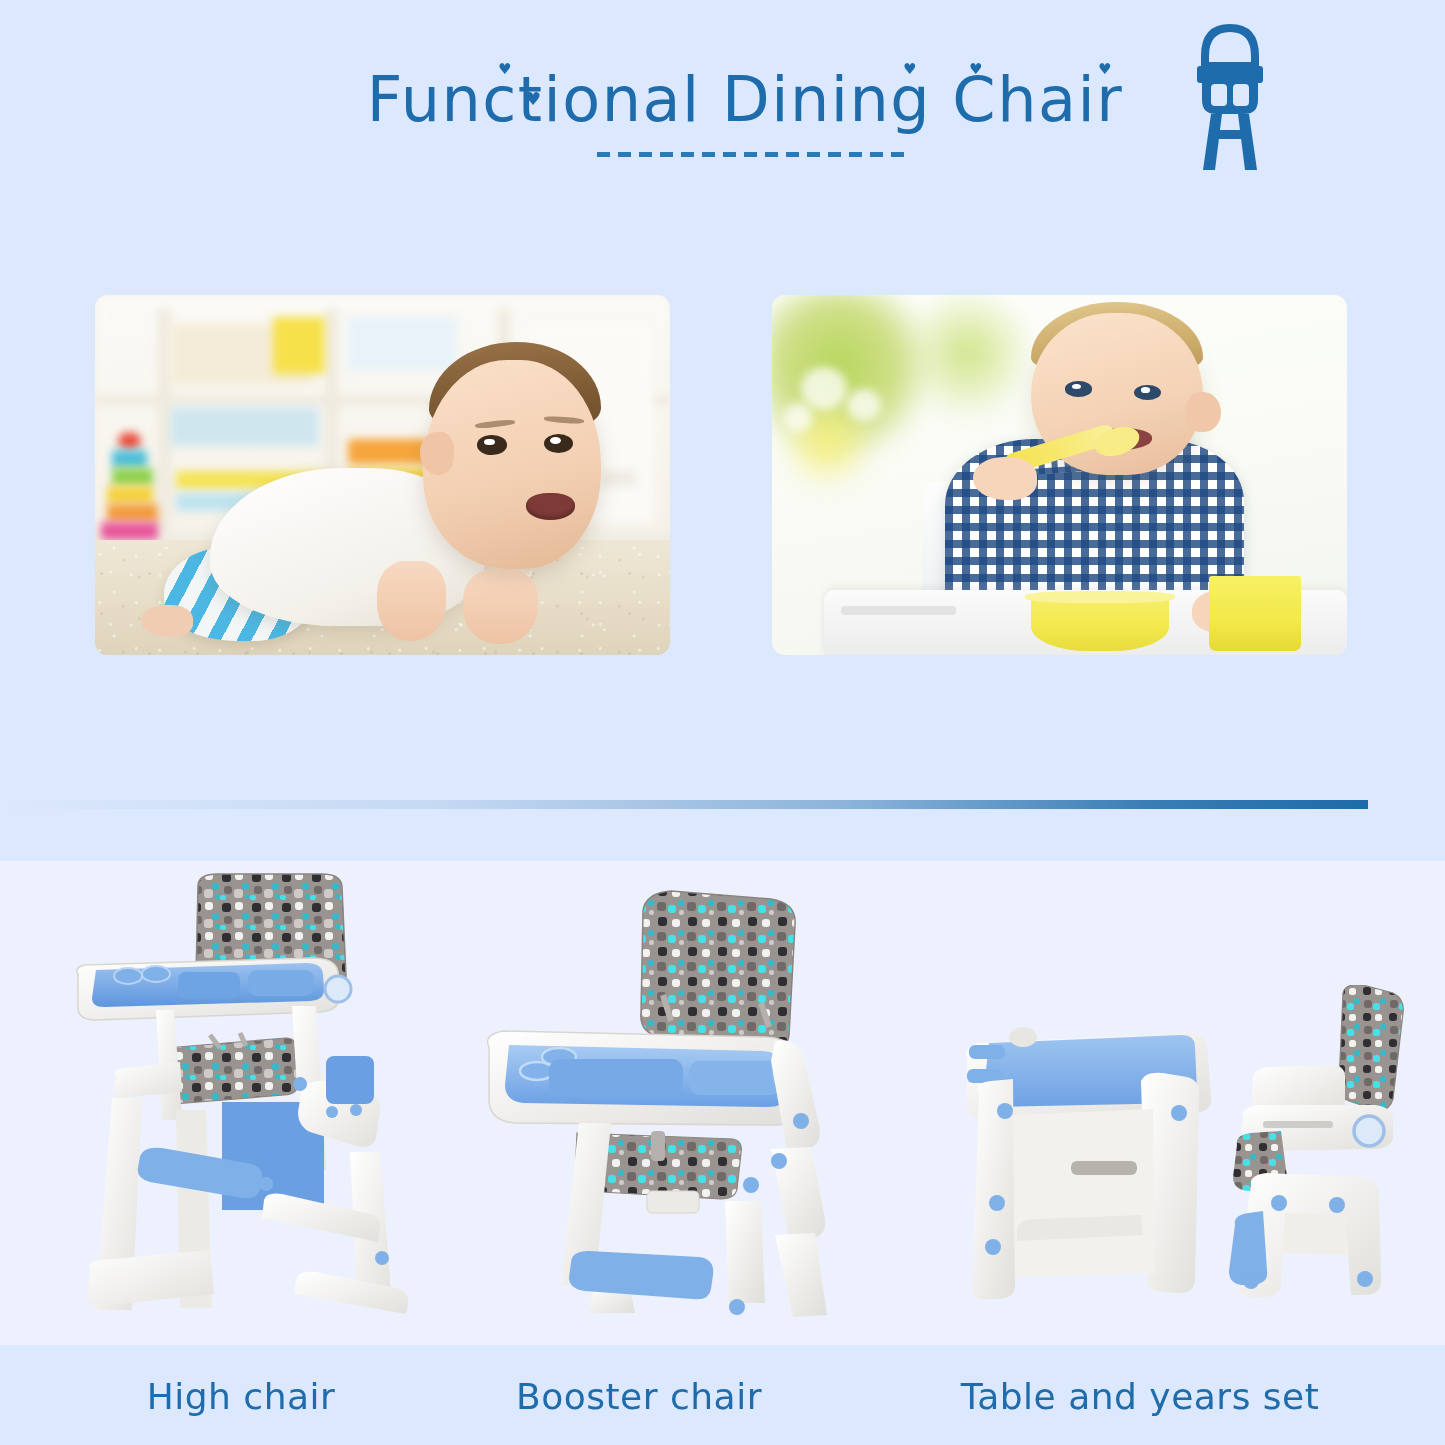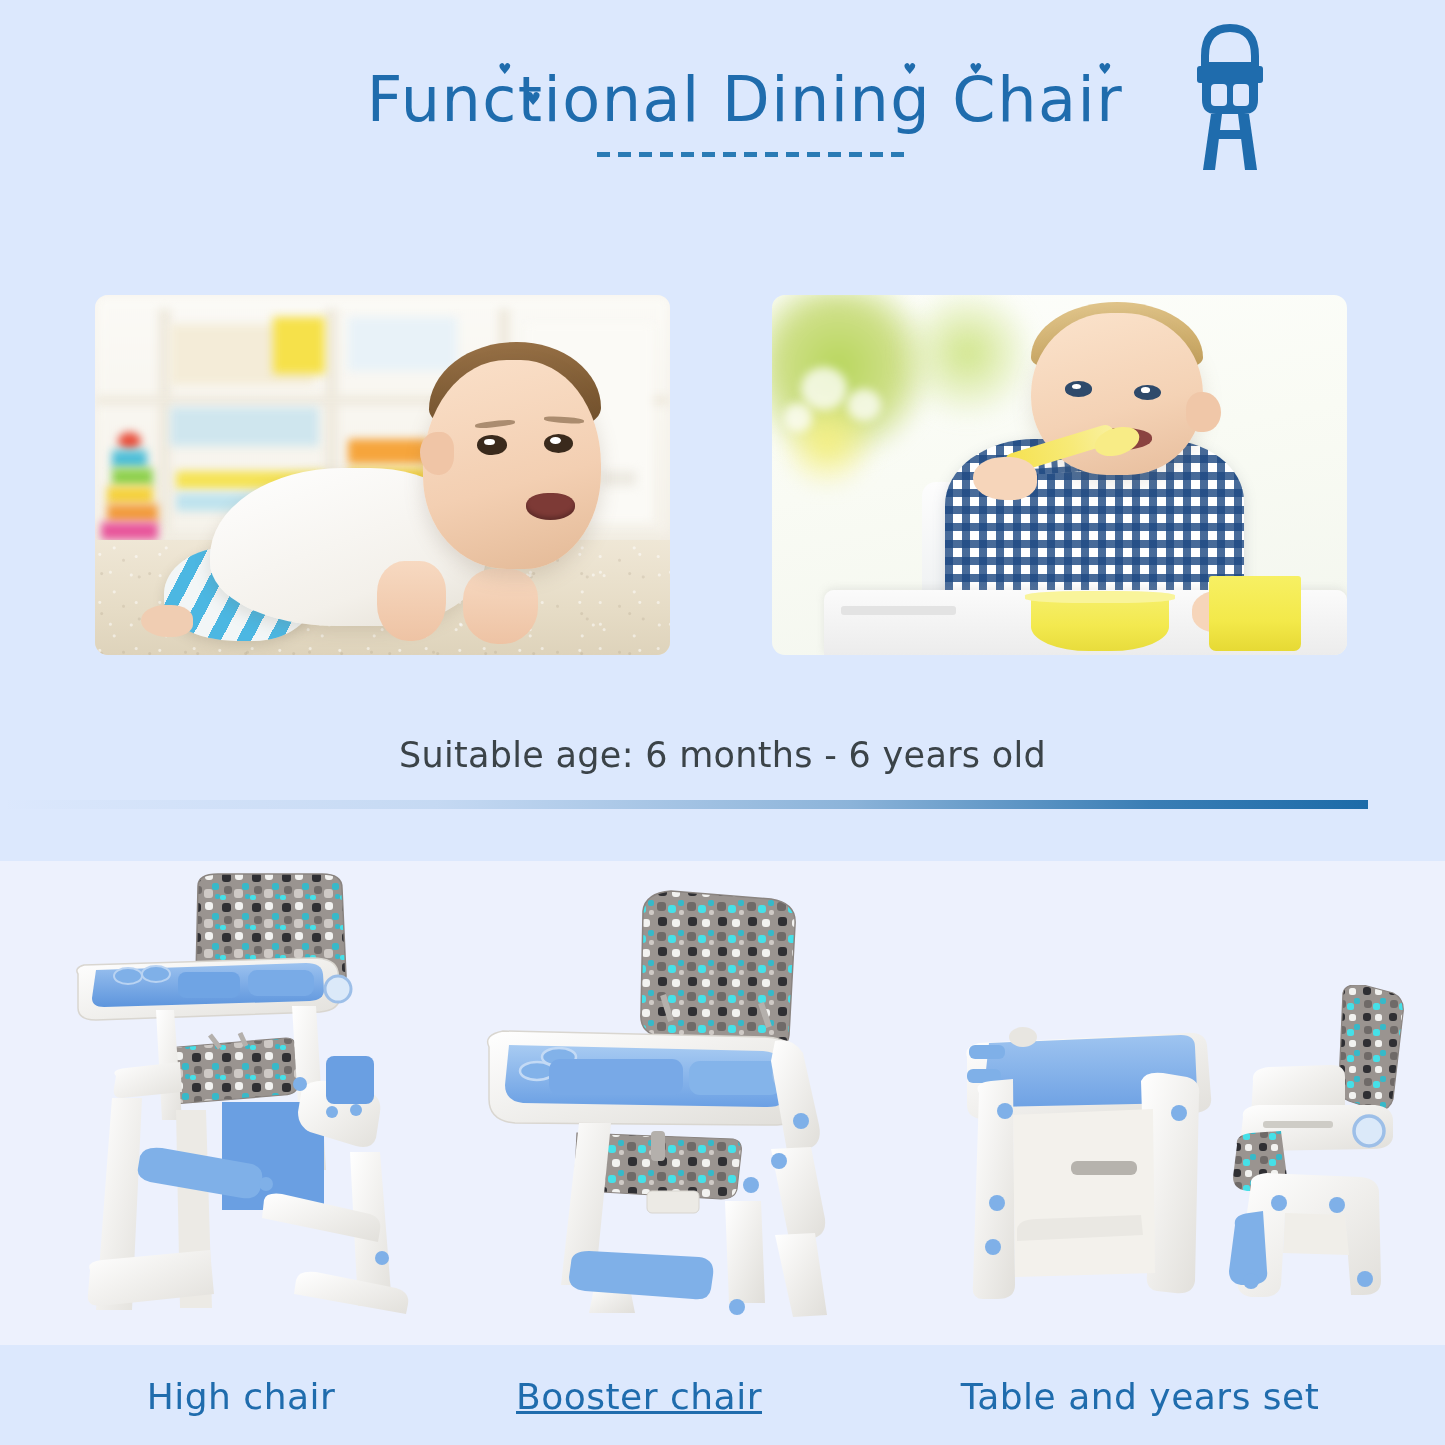--- a/index.html
+++ b/index.html
@@ -338,21 +338,21 @@
   .caption{
     position:absolute; top:1370px; height:52px;
     display:flex; align-items:center; justify-content:center;
     color:#1f6cad;
     font-size:36px;
     letter-spacing:.5px;
     white-space:nowrap;
     font-family:"DejaVu Sans", sans-serif;
   }
   .cap-1{ left:42px;  width:398px; }
-  .cap-2{ left:440px; width:398px;text-decoration:underline; }
+  .cap-2{ left:440px; width:398px; }
   .cap-3{ left:860px; width:560px; }
 
   
   .prod{ position:absolute; }
   .prod-1{ left:70px;  top:870px; width:400px; height:470px; }
   .prod-2{ left:475px; top:885px; width:390px; height:455px; }
   .prod-3{ left:945px; top:985px; width:460px; height:330px; }
 </style>
 </head>
 <body>
@@ -452,21 +452,20 @@
       <div class="r-handr"></div>
       <div class="r-tray"></div>
       <div class="r-trayline"></div>
       <div class="r-handl"></div>
       <div class="r-bowl"></div>
       <div class="r-bowlrim"></div>
       <div class="r-cup"></div>
     </div>
   </div>
 
-  <div class="age-note">Suitable age: 6 months - 6 years old</div>
   <div class="section-divider"></div>
 </div>
 
 <div class="product-section"></div>
 
 <svg class="prod prod-1" viewBox="0 0 400 470">
   <defs>
     <pattern id="conf1" width="30" height="30" patternUnits="userSpaceOnUse">
       <rect width="30" height="30" fill="#9a9490"></rect>
       <rect x="2" y="3" width="9" height="9" rx="3" fill="#2f2f33"></rect>

